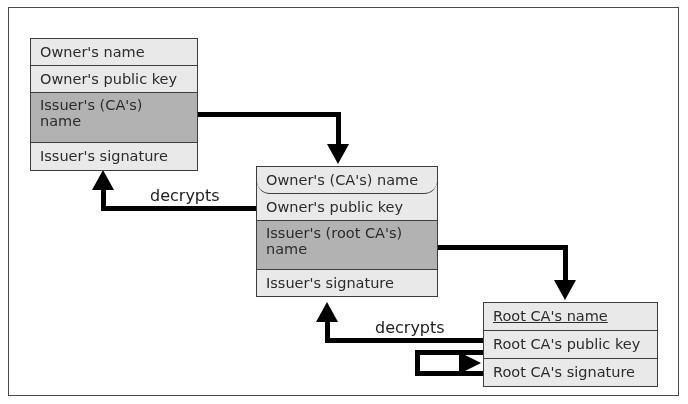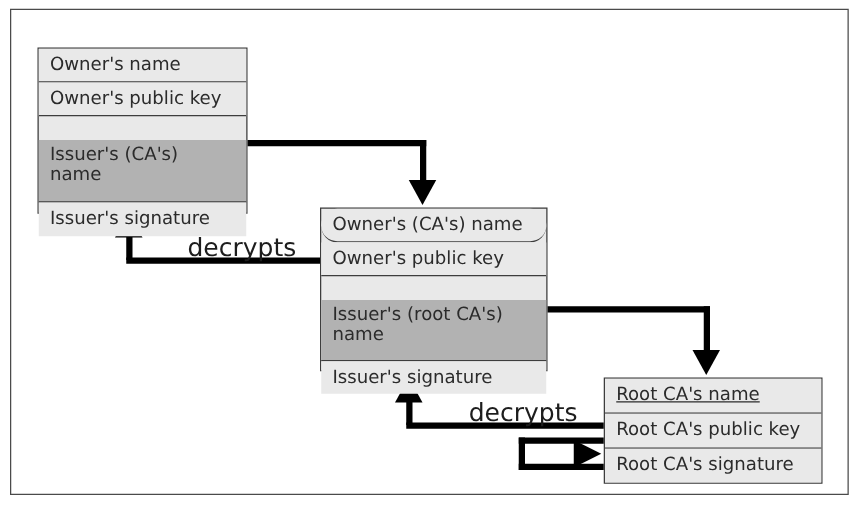--- a/index.html
+++ b/index.html
@@ -36,21 +36,21 @@
     color:#2b2b2b;
     font-size:14.5px;
     line-height:1.12;
     padding:4px 0 4px 9px;
     display:flex;
     align-items:center;
     white-space:pre-line;
   }
   .row:last-child{border-bottom:none;text-align:center;}
   .row.shaded{background:#b2b2b2;}
-  .row.two-line{align-items:flex-start;padding-top:4px;margin-top:19px;}
+  .row.two-line{align-items:flex-start;padding-top:4px;}
 
   
   .hline{position:absolute;background:#000;height:5px;z-index:3;}
   .vline{position:absolute;background:#000;width:5px;z-index:3;}
   .arrow-down{
     position:absolute;width:0;height:0;
     border-left:11px solid transparent;
     border-right:11px solid transparent;
     border-top:20px solid #000;
     z-index:4;
@@ -64,21 +64,21 @@
   }
   .arrow-right{
     position:absolute;width:0;height:0;
     border-top:11px solid transparent;
     border-bottom:11px solid transparent;
     border-left:22px solid #000;
     z-index:6;
   }
   .label{
     position:absolute;
-    font-size:20px;
+    font-size:16px;
     color:#1d1d1d;
     z-index:7;
     background:transparent;
     white-space:nowrap;
   }
   
   .loopbox{
     position:absolute;
     border:5px solid #000;
     border-right:none;

